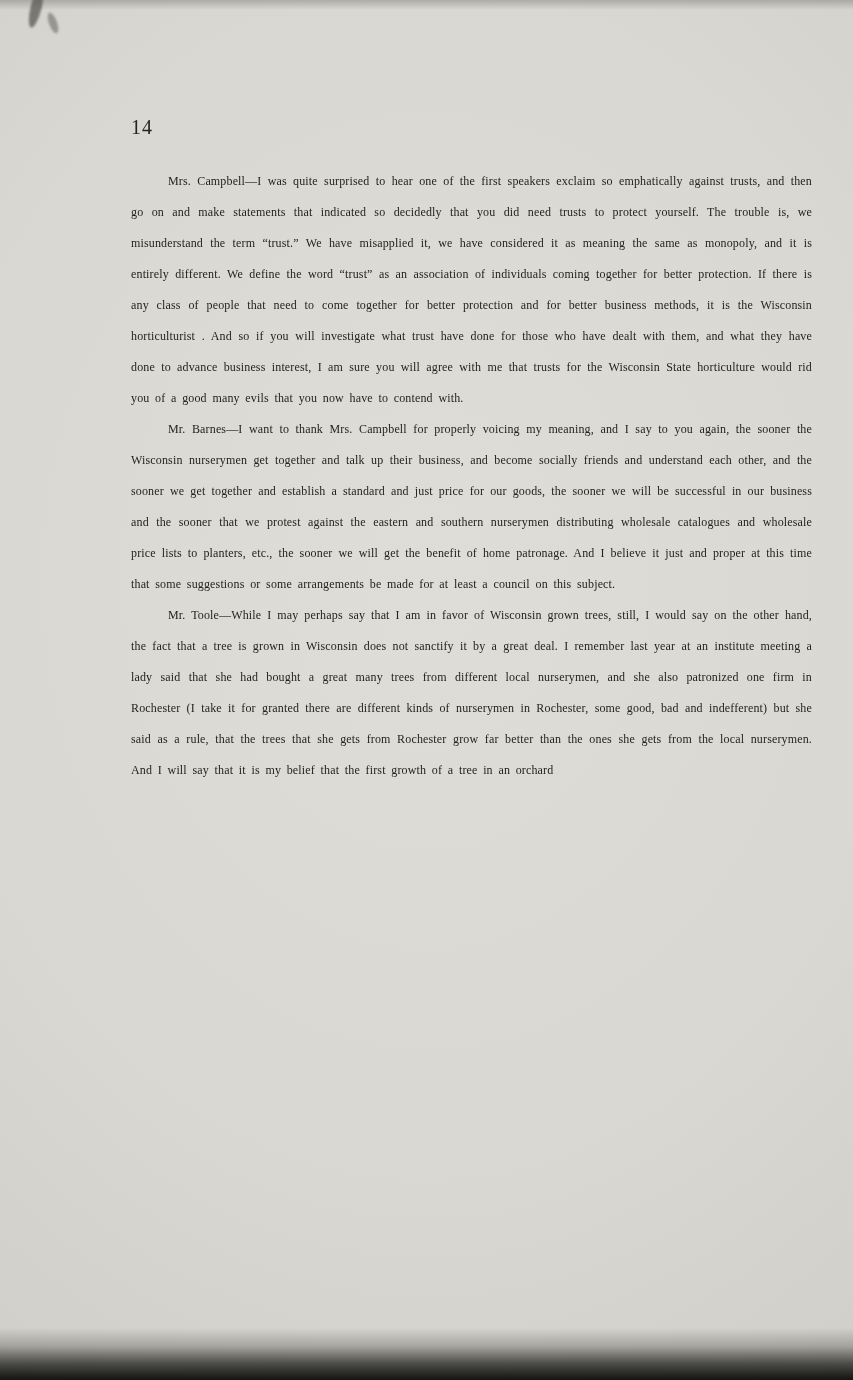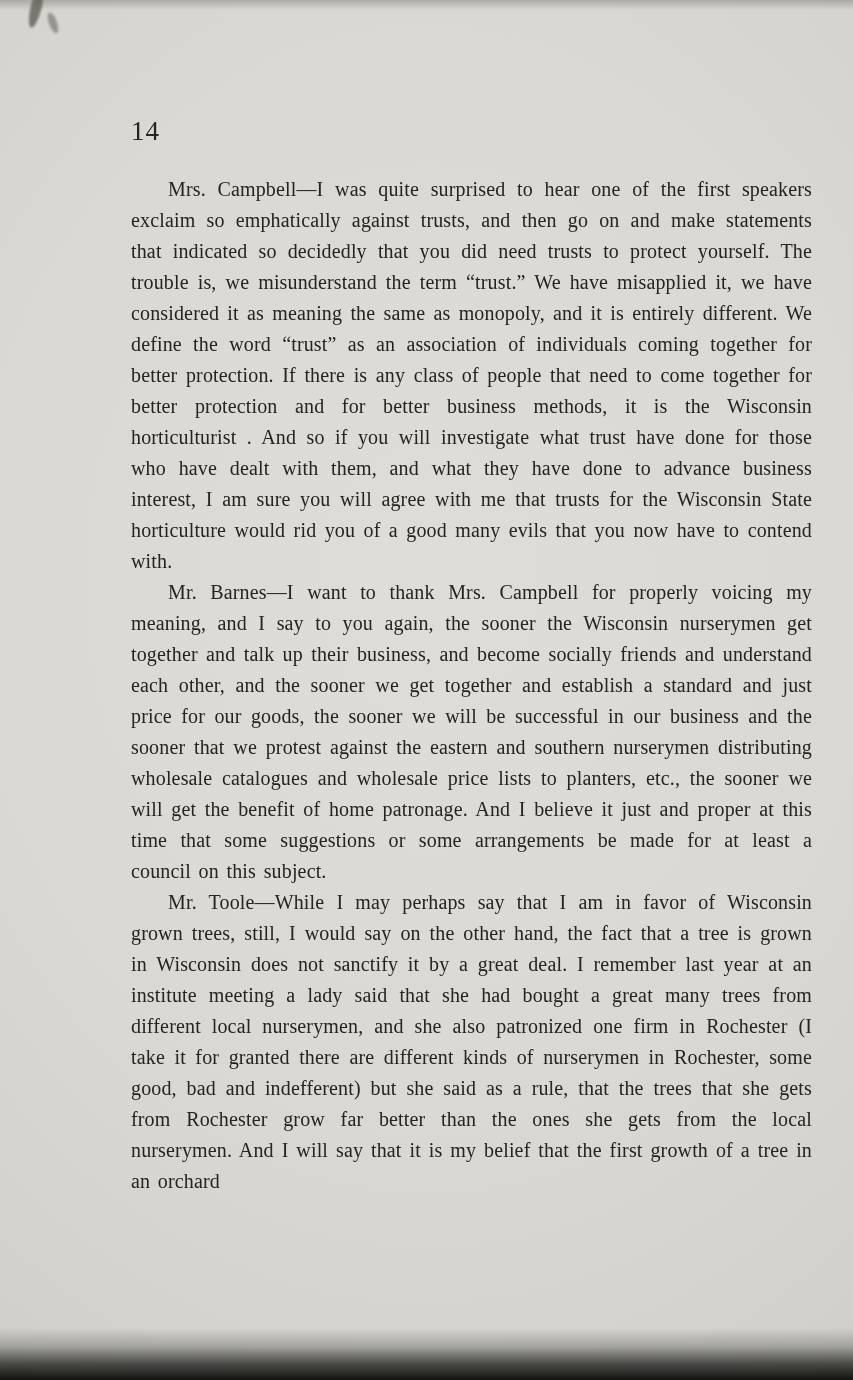--- a/index.html
+++ b/index.html
@@ -70,39 +70,39 @@
     top: 116px;
     width: 681px;
     color: #25241f;
   }
   .header-row {
     display: flex;
     align-items: baseline;
     margin-bottom: 27px;
   }
   .page-number {
-    font-size: 27px;
+    font-size: 20px;
     letter-spacing: 1px;
     flex: 0 0 auto;
     width: 70px;
     font-family: Liberation Serif, serif;
   }
   .header-title {
     flex: 1 1 auto;
     text-align: center;
     font-weight: bold;
     font-size: 19px;
     letter-spacing: 1.6px;
     word-spacing: 7px;
     padding-right: 28px;
     white-space: nowrap;
   }
   .body-text p {
     margin: 0;
-    font-size: 20px;
+    font-size: 12px;
     line-height: 31px;
     text-align: justify;
     text-indent: 37px;
     letter-spacing: 0.15px;
     word-spacing: 2.5px;
   }
 </style>
 </head>
 <body>
 

